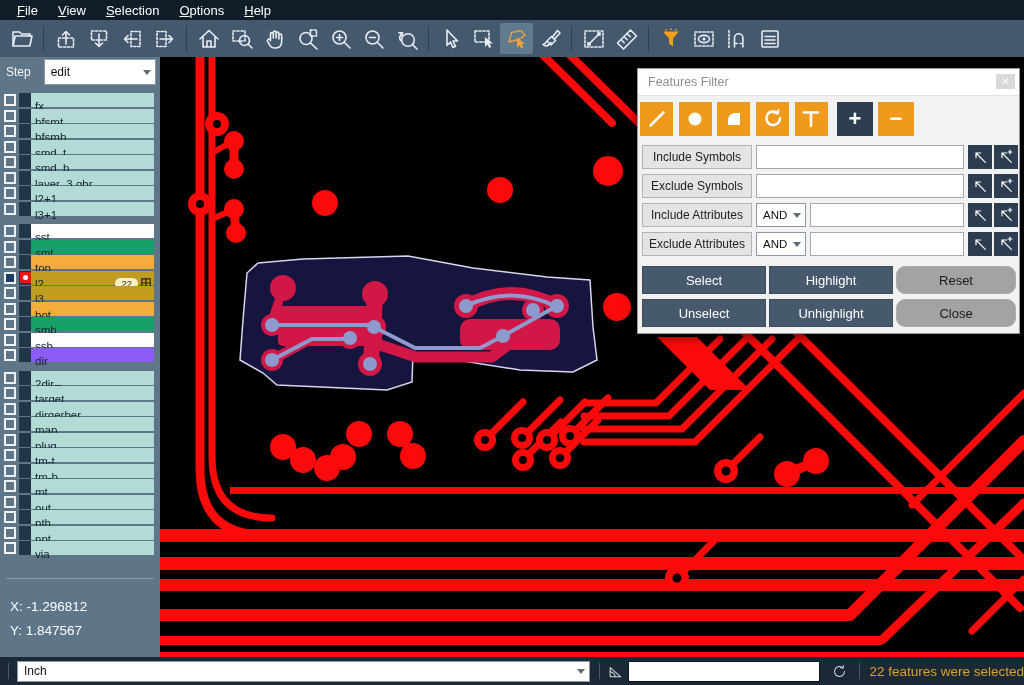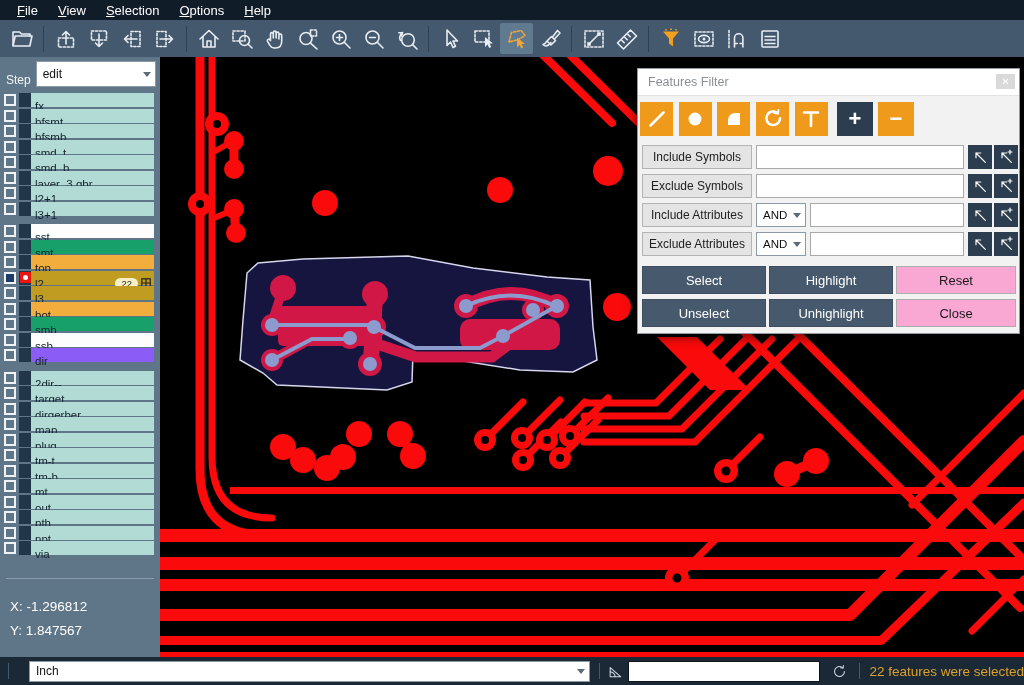--- a/index.html
+++ b/index.html
@@ -14,21 +14,21 @@
   
   .toolbar { position:absolute; left:0; top:20px; width:1024px; height:37px; background:#44596e; display:flex; align-items:center; padding-left:5px; }
   .tb-btn { width:33px; height:31px; display:flex; align-items:center; justify-content:center; color:#e7edf3; border-radius:2px; }
   .tb-btn svg { width:24px; height:24px; stroke:currentColor; fill:none; stroke-width:1.6; stroke-linecap:round; stroke-linejoin:round; }
   .tb-btn.active { background:#607b8f; color:#f2a43c; }
   .tb-btn.accent { color:#f2a01e; }
   .tb-sep { width:1px; height:26px; background:#2d4153; margin:0 5px; }
 
   
   .sidebar { position:absolute; left:0; top:57px; width:160px; height:600px; background:#5f7688; }
-  .step-row { display:flex; align-items:flex-end; height:30px; padding:0 4px 0 6px; gap:5px; }
+  .step-row { display:flex; align-items:center; height:30px; padding:0 4px 0 6px; gap:13px; }
   .step-label { color:#f2f5f7; font-size:12px; }
   .fake-select { background:#fff; border:1px solid #8b9aa6; height:26px; display:flex; align-items:center; flex:1; position:relative; padding-left:6px; font-size:12px; color:#111; }
   .fake-select .chev { position:absolute; right:4px; top:50%; margin-top:-2px; width:0; height:0; border-left:4px solid transparent; border-right:4px solid transparent; border-top:5px solid #5b6b77; }
   .layers { padding:6px 0 0 2px; }
   .layer-row { display:flex; align-items:center; height:14px; margin-bottom:1.5px; }
   .lr-check { width:12px; height:12px; border:2px solid #f0f3f5; background:transparent; margin:0 3px 0 2px; flex:0 0 auto; }
   .lr-check.checked { background:#1e3c66; }
   .lr-strip { width:12px; height:14px; background:#22364a; display:flex; align-items:center; justify-content:center; flex:0 0 auto; }
   .lr-dot { width:11px; height:11px; background:#ec1410; display:flex; align-items:center; justify-content:center; }
   .lr-dot i { width:5px; height:5px; background:#fff; border-radius:50%; }
@@ -57,26 +57,26 @@
   .pm-add { left:199px; background:#2b3d4f; }
   .pm-rem { left:240px; background:#f09a1b; }
   .profile { position:absolute; left:282px; top:35px; width:95px; height:30px; font-size:13.5px; }
   .f-row-label { position:absolute; left:4px; width:110px; height:24px; background:#e4e4e4; border:1px solid #b3b3b3; font-size:12px; color:#222; display:flex; align-items:center; justify-content:center; }
   .f-input { position:absolute; height:24px; background:#fff; border:1px solid #a8a8a8; font-size:12px; padding:0 4px; font-family:"Liberation Sans",sans-serif; }
   .and-sel { position:absolute; width:50px; height:24px; font-size:11.5px; }
   .arrow-btn { position:absolute; width:24px; height:24px; background:#2b3d4f; color:#fff; display:flex; align-items:center; justify-content:center; }
   .arrow-btn svg { width:16px; height:16px; stroke:#fff; fill:none; stroke-width:1.8; stroke-linecap:round; }
   .act-btn { position:absolute; height:28px; font-size:13px; display:flex; align-items:center; justify-content:center; border:1px solid #3c4e60; }
   .act-dark { background:#475a6d; color:#fff; }
-  .act-light { background:#f9a8d4; color:#1a1a1a; border-color:#adadad; }
+  .act-light { background:#a3a3a3; color:#1a1a1a; border-color:#adadad;border-radius:9px; }
 
   
   .statusbar { position:absolute; left:0; top:657px; width:1024px; height:28px; background:#1b2836; display:flex; align-items:center; }
   .sb-sep { width:1px; height:16px; background:#43586c; }
-  .sb-unit { width:46px; height:21px; margin-left:20px; }
+  .sb-unit { width:46px; height:21px; margin-left:8px; }
   .sb-icon { color:#cfd9e2; display:flex; align-items:center; justify-content:center; width:26px; }
   .sb-icon svg { width:17px; height:17px; stroke:currentColor; fill:none; stroke-width:1.5; stroke-linecap:round; stroke-linejoin:round; }
   .sb-input { width:192px; height:21px; background:#fff; border:1px solid #0d141c; font-size:12px; padding:0 4px; font-family:"Liberation Sans",sans-serif; }
   .sb-msg { color:#dca12b; font-size:13.5px; margin-left:9px; }
 </style>
 </head>
 <body>
 
 <div class="app">
 

